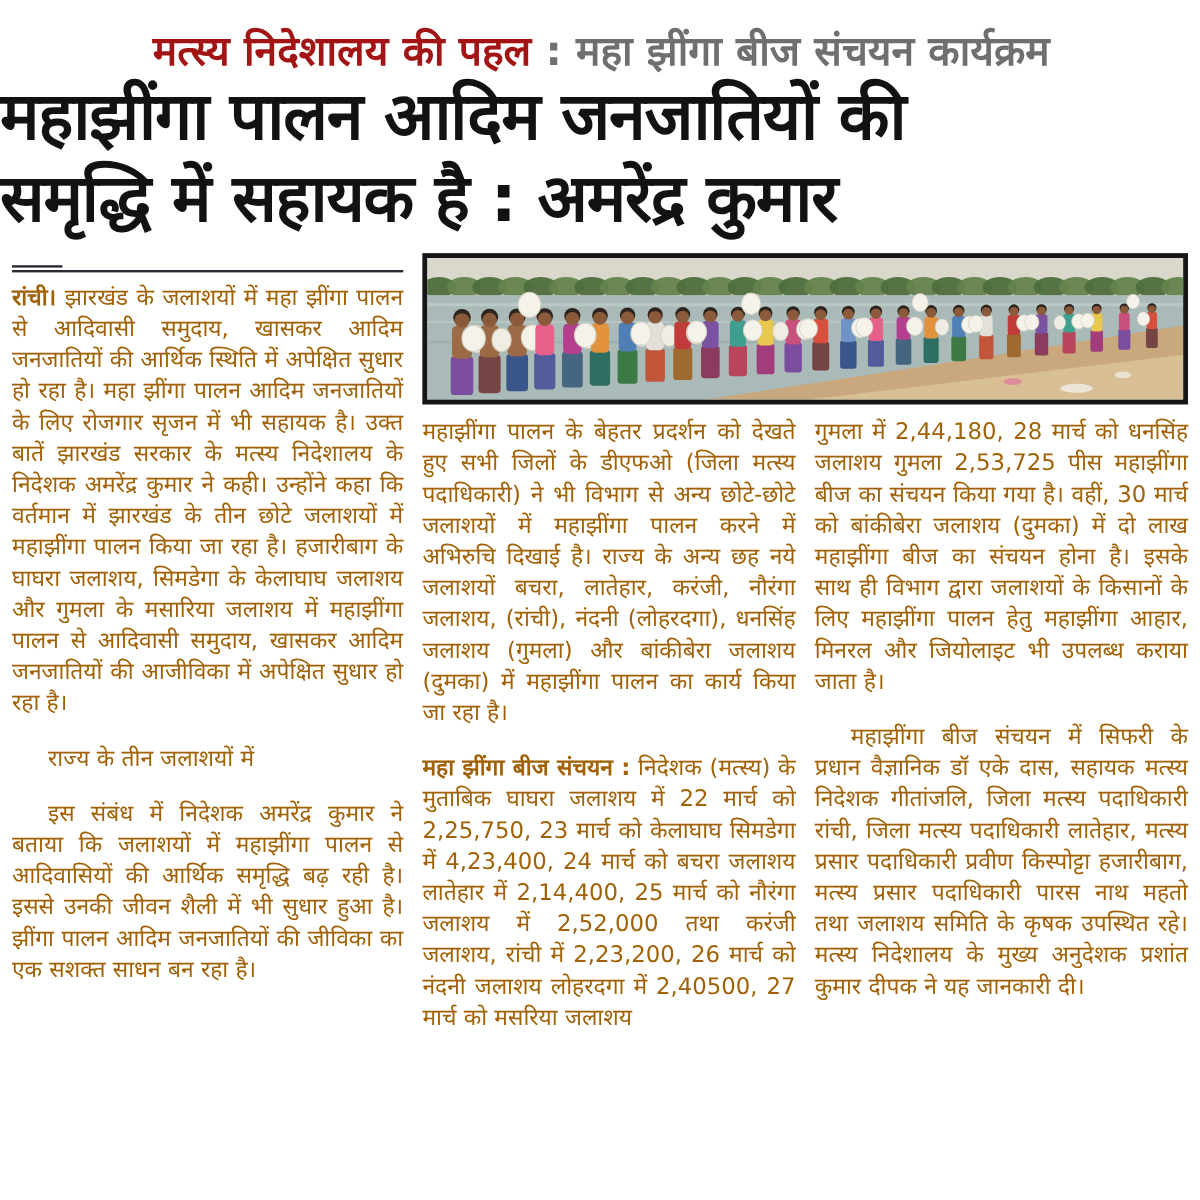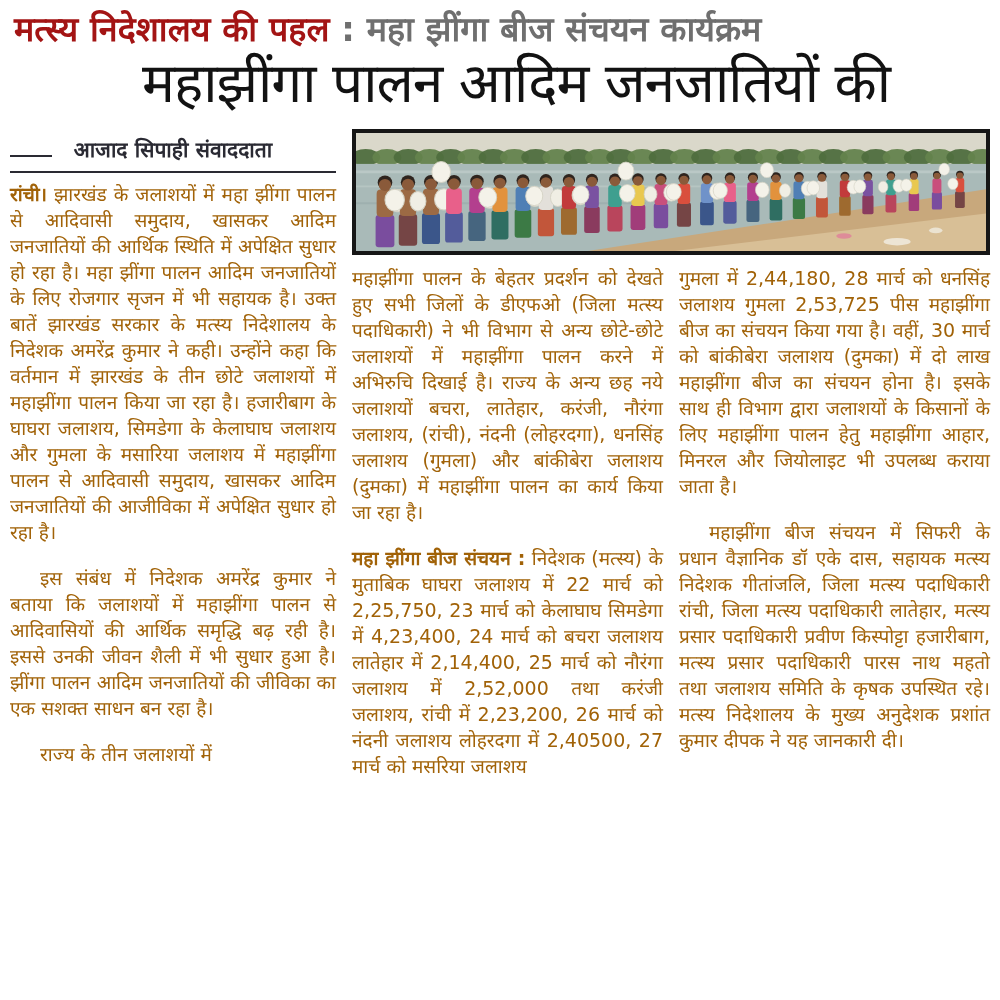--- a/index.html
+++ b/index.html
@@ -1,21 +1,21 @@
 <!DOCTYPE html>
 <html lang="hi"><head>
 <meta charset="utf-8">
 <style>
   html,body{margin:0;padding:0;background:#fff;}
   .page{width:1000px;height:1000px;overflow:hidden;background:#fff;position:relative;
         font-family:"DejaVu Sans","Liberation Sans",sans-serif;color:#23232b;}
-  .kicker{margin:10px 12px 0 14px;font-size:34px;font-weight:bold;white-space:nowrap;line-height:1.15;}
+  .kicker{margin:24px 12px 0 14px;font-size:34px;font-weight:bold;white-space:nowrap;line-height:1.15;text-align:center;}
   .k-red{color:#a31414;}
   .k-gray{color:#6f6f6f;}
-  .headline{margin:2px 6px 0 6px;text-align:center;color:#121212;font-weight:normal;padding-left:32px;}
+  .headline{margin:2px 6px 0 6px;color:#121212;font-weight:bold;}
   .headline .hl{display:block;font-size:55px;line-height:1.24;white-space:nowrap;letter-spacing:-1px;}
   .content{display:flex;gap:16px;margin:10px 10px 0 10px;align-items:flex-start;}
   .col{flex:1;min-width:0;}
   .col-left{flex:0 0 326px;}
   .byline-wrap{position:relative;text-align:center;font-weight:bold;font-size:21px;color:#2a2a33;
                border-bottom:2px solid #2a2a33;padding:2px 0 8px 0;margin:6px 0 8px 0;}
   .byline-dash{position:absolute;left:0;top:58%;width:42px;border-top:2px solid #2a2a33;}
   p.body{font-size:19px;line-height:26px;text-align:justify;margin:0;color:#a16207;}
   p.body + p.body{margin-top:20px;}
   p.indent{text-indent:30px;}
@@ -29,32 +29,32 @@
 <body>
 
 <div class="page">
 
   <div class="kicker">
     <span class="k-red">मत्स्य निदेशालय की पहल</span><span class="k-gray"> : </span><span class="k-gray">महा झींगा बीज संचयन कार्यक्रम</span>
   </div>
 
   <h1 class="headline" style="margin:0;">
     <span class="hl">महाझींगा पालन आदिम जनजातियों की</span>
+    <span class="hl">समृद्धि में सहायक है : अमरेंद्र कुमार</span>
   </h1>
 
   <div class="content">
 
     <div class="col col-left">
       <div class="byline-wrap">
         <span class="byline-dash"></span>
-        <span>आजाद सिपाही संवाददाता</span>
       </div>
       <p class="body"><span class="lead">रांची।</span> <span>झारखंड के जलाशयों में महा झींगा पालन से आदिवासी समुदाय, खासकर आदिम जनजातियों की आर्थिक स्थिति में अपेक्षित सुधार हो रहा है। महा झींगा पालन आदिम जनजातियों के लिए रोजगार सृजन में भी सहायक है। उक्त बातें झारखंड सरकार के मत्स्य निदेशालय के निदेशक अमरेंद्र कुमार ने कही। उन्होंने कहा कि वर्तमान में झारखंड के तीन छोटे जलाशयों में महाझींगा पालन किया जा रहा है। हजारीबाग के घाघरा जलाशय, सिमडेगा के केलाघाघ जलाशय और गुमला के मसारिया जलाशय में महाझींगा पालन से आदिवासी समुदाय, खासकर आदिम जनजातियों की आजीविका में अपेक्षित सुधार हो रहा है।</span></p>
+      <p class="body indent">राज्य के तीन जलाशयों में</p>
       <p class="body indent">इस संबंध में निदेशक अमरेंद्र कुमार ने बताया कि जलाशयों में महाझींगा पालन से आदिवासियों की आर्थिक समृद्धि बढ़ रही है। इससे उनकी जीवन शैली में भी सुधार हुआ है। झींगा पालन आदिम जनजातियों की जीविका का एक सशक्त साधन बन रहा है।</p>
-      <p class="body indent">राज्य के तीन जलाशयों में</p>
     </div>
 
     <div class="right-wrap">
       <div class="photo">
         <svg id="photo-svg" viewBox="0 0 652 126" preserveAspectRatio="none">
             <rect x="0" y="0" width="652" height="34" fill="#dad8ca"></rect>
             <ellipse cx="10" cy="26" rx="15" ry="9" fill="#4f6e3e" opacity="0.95"></ellipse>
             <ellipse cx="32" cy="26" rx="15" ry="9" fill="#64834d" opacity="0.95"></ellipse>
             <ellipse cx="54" cy="26" rx="15" ry="9" fill="#4f6e3e" opacity="0.95"></ellipse>
             <ellipse cx="76" cy="26" rx="15" ry="9" fill="#64834d" opacity="0.95"></ellipse>

